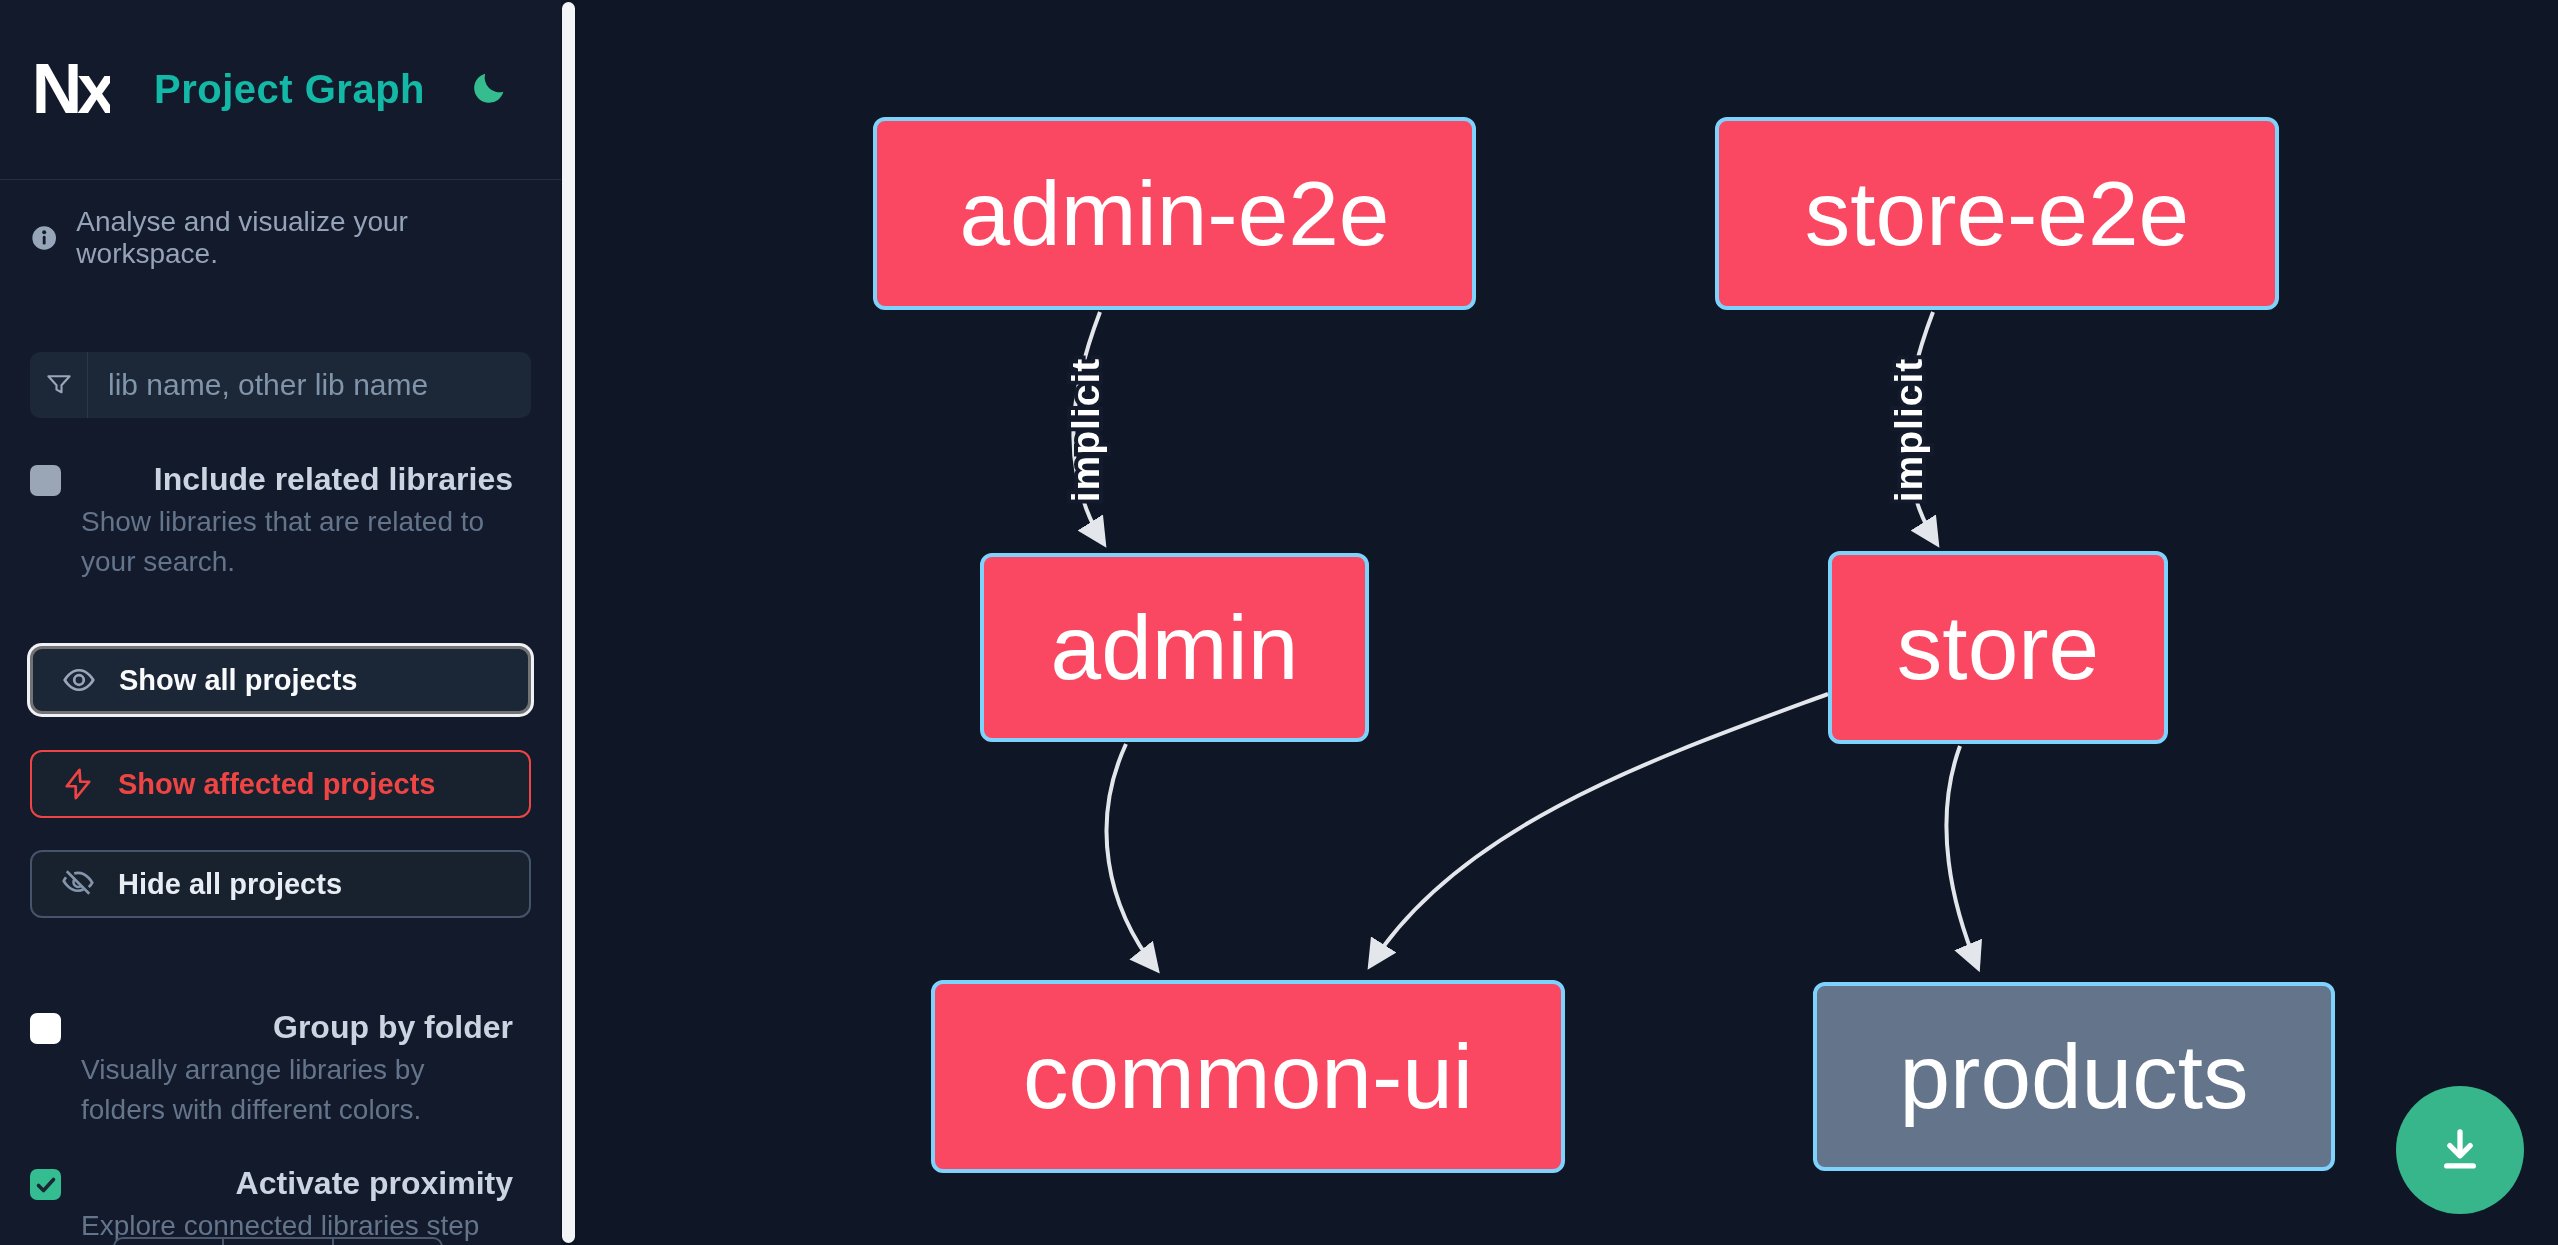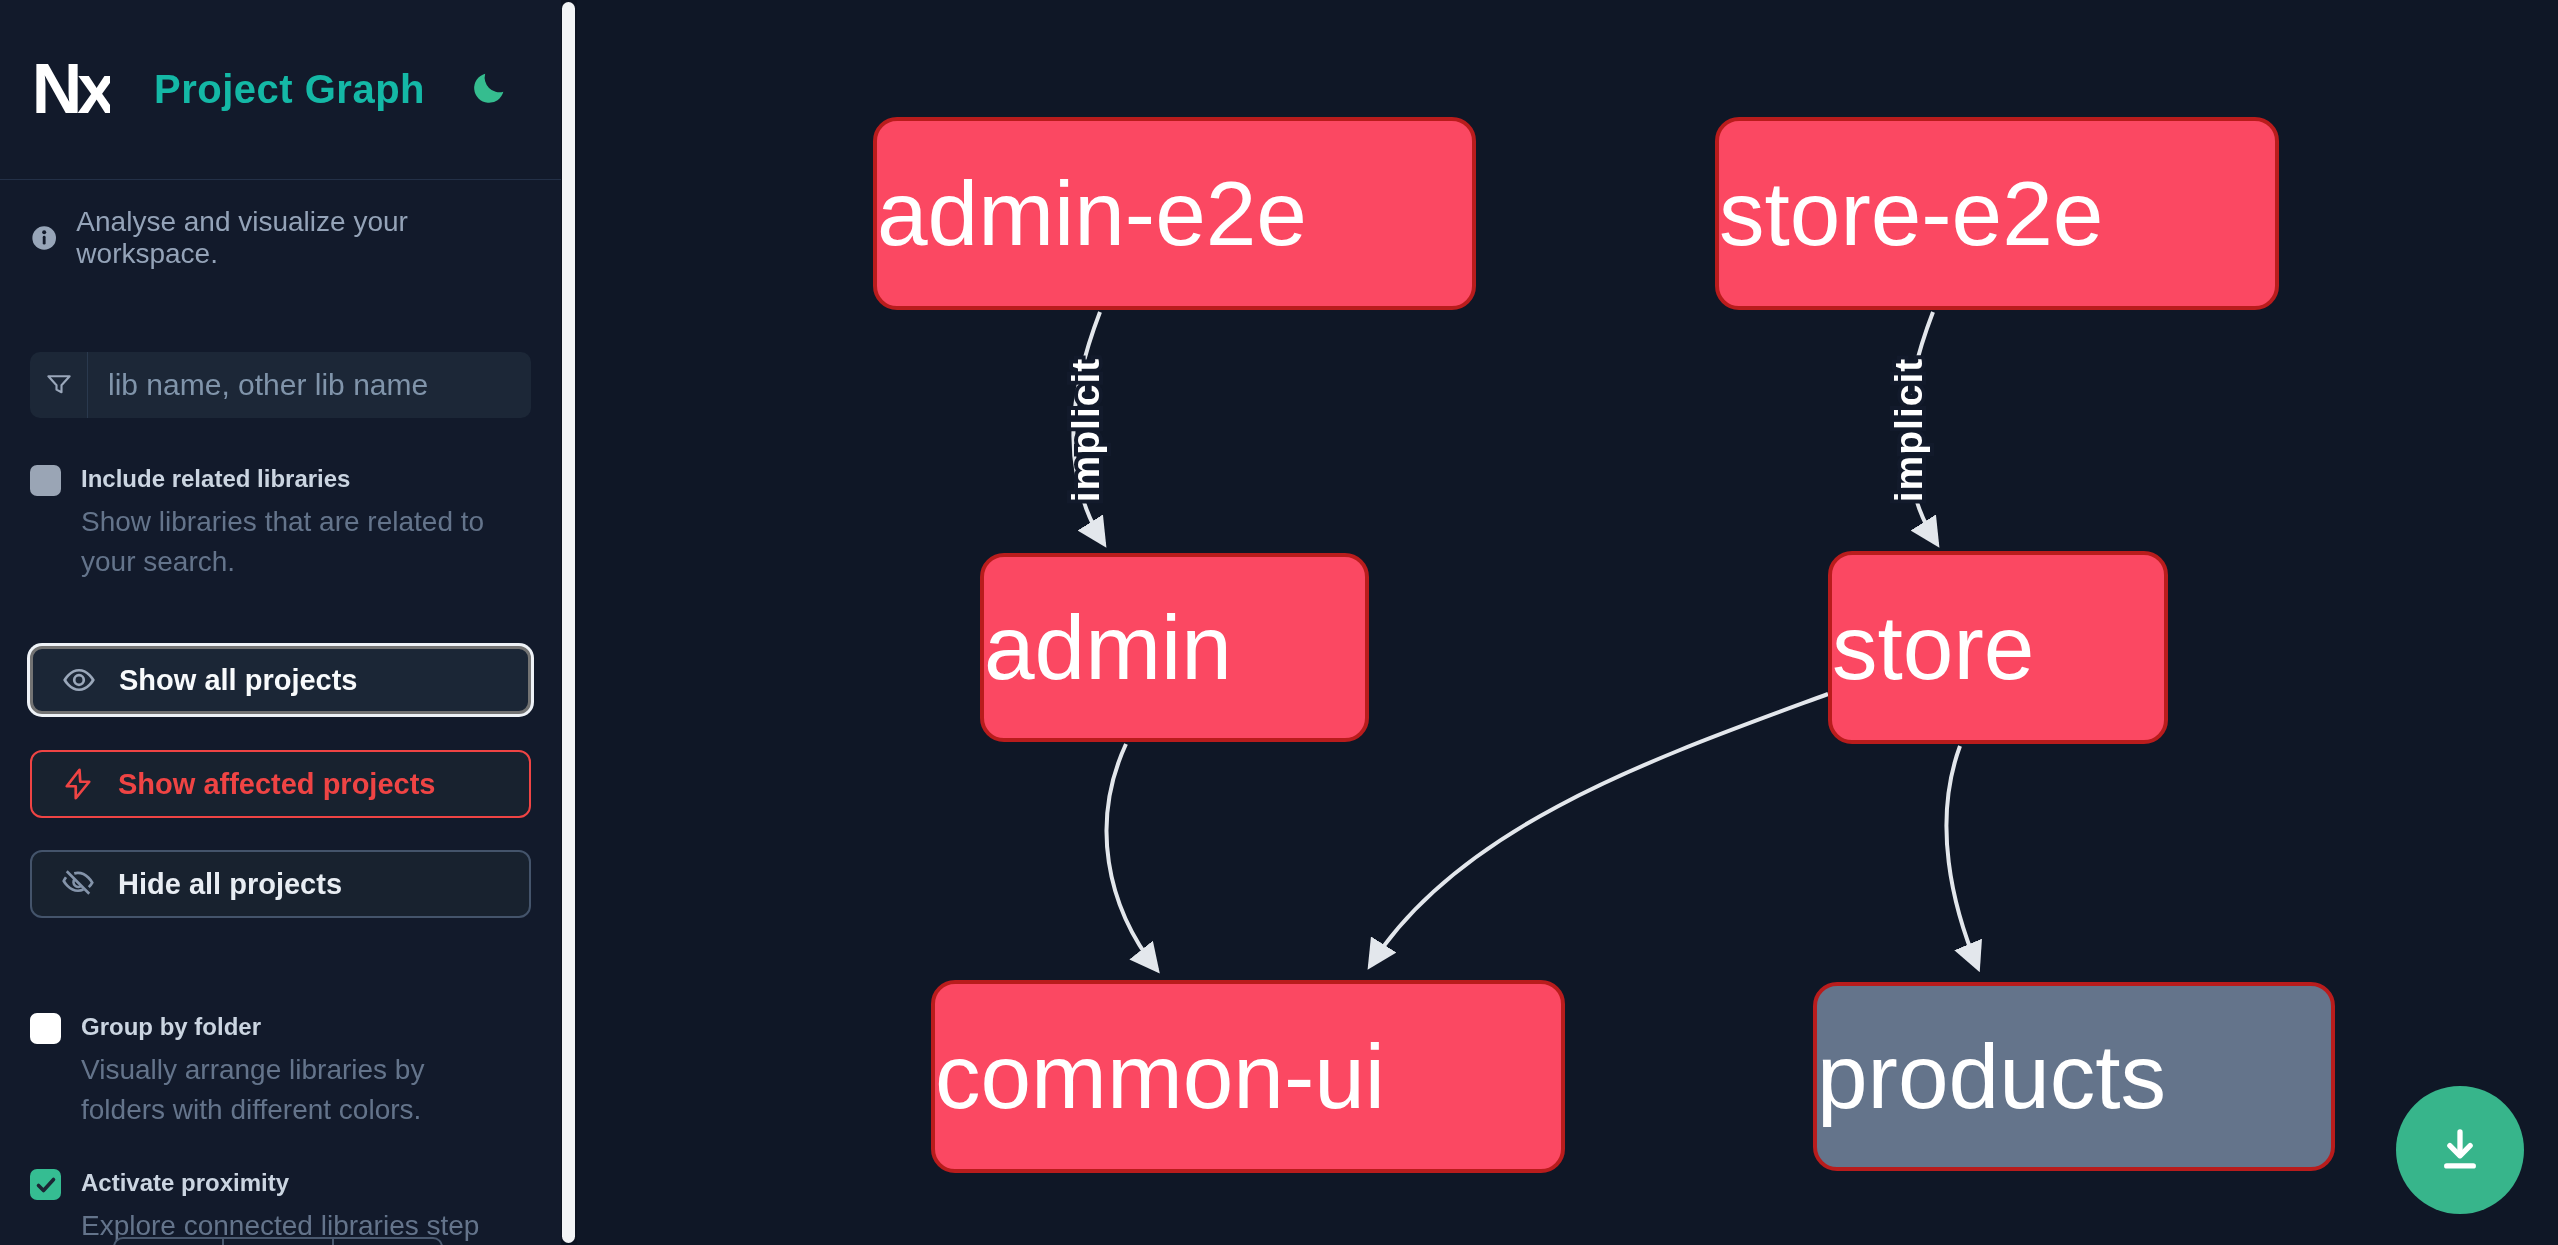--- a/index.html
+++ b/index.html
@@ -50,21 +50,21 @@
   .toggle { display: flex; gap: 20px; align-items: flex-start; cursor: pointer; }
   .toggle.mt1 { margin-top: 44px; }
   .cb {
     width: 31px; height: 31px; border-radius: 7px; flex: 0 0 31px; margin-top: 3px;
     display: flex; align-items: center; justify-content: center;
   }
   .cb-gray  { background: #9aa5b5; }
   .cb-white { background: #ffffff; }
   .cb-green { background: #35bd92; }
   .toggle-text { width: 432px; }
-  .toggle-label { display: block; color: #cbd5e1; font-size: 24px; font-weight: 700; line-height: 34px; }
+  .toggle-label { display: block; color: #cbd5e1; font-size: 32px; font-weight: 700; line-height: 34px; text-align: right; }
   .toggle-desc  { display: block; color: #64748b; font-size: 28px; line-height: 40px; margin-top: 6px; }
 
   .btn {
     width: 100%; height: 68px; margin-top: 36px;
     display: flex; align-items: center; gap: 22px; padding: 0 28px;
     background: #18222f; border: 2px solid #44546b; border-radius: 12px;
     font-family: "Liberation Sans", sans-serif;
     font-size: 29px; font-weight: 700; color: #e8edf3; cursor: pointer;
   }
   .btn-focus {
@@ -93,22 +93,22 @@
   
   .canvas { position: relative; flex: 1; height: 1245px; background: #0f1726; overflow: hidden; }
   .edges { position: absolute; left: 0; top: 0; pointer-events: none; }
   .edge { stroke: #e3e7ec; stroke-width: 4; fill: none; }
   .edge-label {
     font-family: "Liberation Sans", sans-serif; font-size: 39px; font-weight: 700;
     fill: #ffffff; stroke: #121a2b; stroke-width: 8px; paint-order: stroke;
     text-anchor: middle; dominant-baseline: middle; letter-spacing: 1px;
   }
   .node {
-    position: absolute; display: flex; align-items: center; 
-    border: 4px solid #b91c1c; border-radius: 24px;
+    position: absolute; display: flex; align-items: center; justify-content: center;
+    border: 4px solid #7dd3fc; border-radius: 12px;
     color: #ffffff; font-size: 91px; cursor: pointer; user-select: none;
   }
   .node-pink { background: #fb4862; }
   .node-gray { background: #64748b; }
 
   .fab {
     position: absolute; left: 1819px; top: 1086px; width: 128px; height: 128px;
     border-radius: 50%; background: #37b58b; border: none; cursor: pointer;
     display: flex; align-items: center; justify-content: center;
   }

